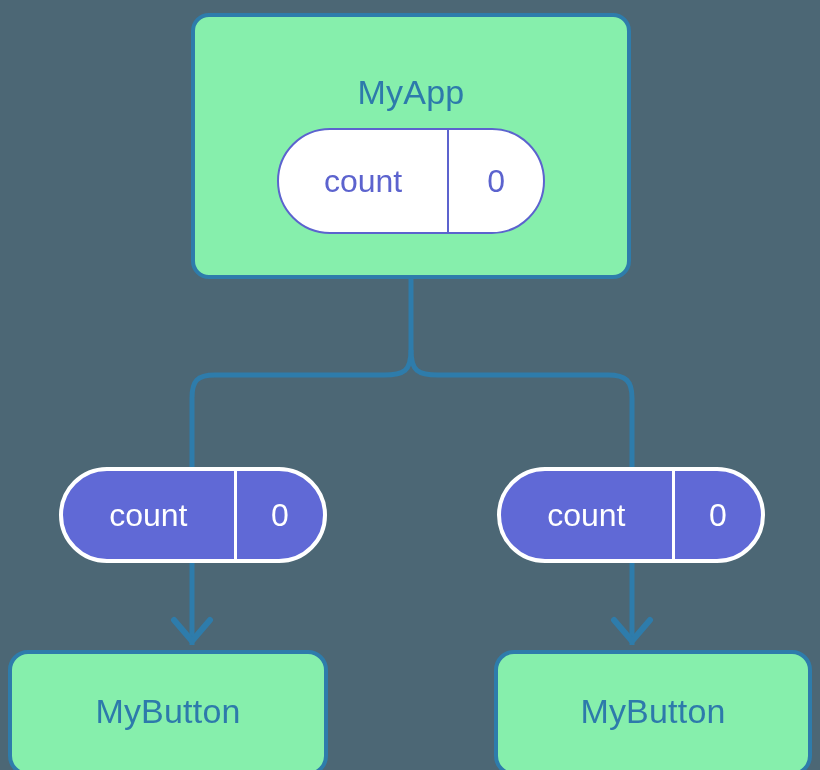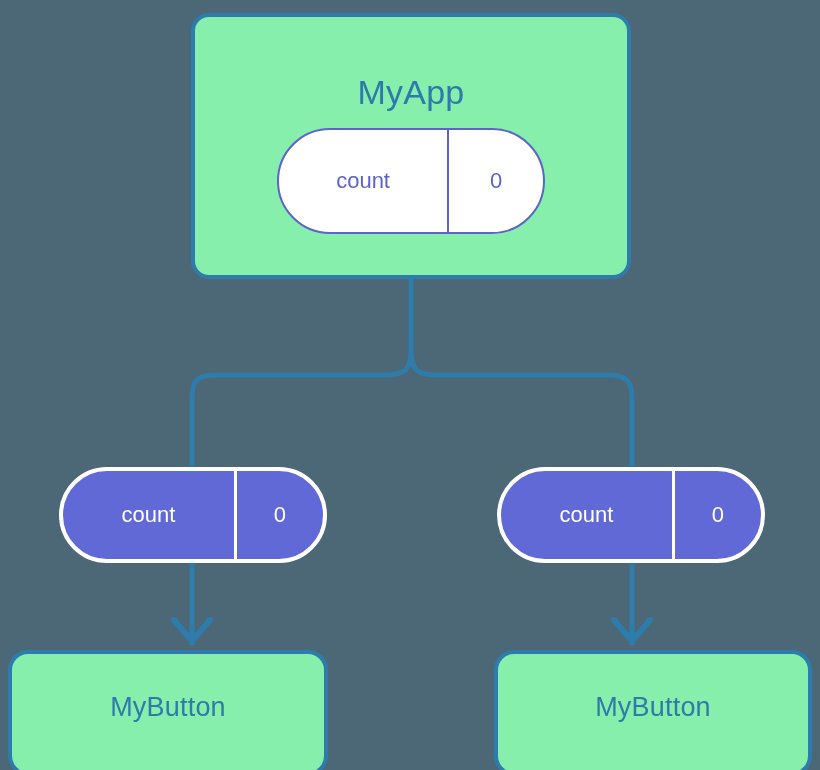--- a/index.html
+++ b/index.html
@@ -68,37 +68,37 @@
   #mybutton-right-box {
     left: 494px;
     top: 650px;
     width: 318px;
   }
   .mybutton-title {
     position: absolute;
     left: 0;
     right: 0;
     top: 38px;
-    font-size: 27px;
+    font-size: 34px;
   }
   
   .state-pill {
     position: absolute;
     box-sizing: border-box;
     display: flex;
     align-items: stretch;
     border-radius: 999px;
     overflow: hidden;
     z-index: 3;
   }
   .pill-key, .pill-value {
     display: flex;
     align-items: center;
     justify-content: center;
-    font-size: 22px;
+    font-size: 32px;
     white-space: nowrap;
   }
   
   .state-pill.outline {
     background: #ffffff;
     border: 2px solid #5c63ce;
   }
   .state-pill.outline .pill-key,
   .state-pill.outline .pill-value {
     color: #5c63ce;

